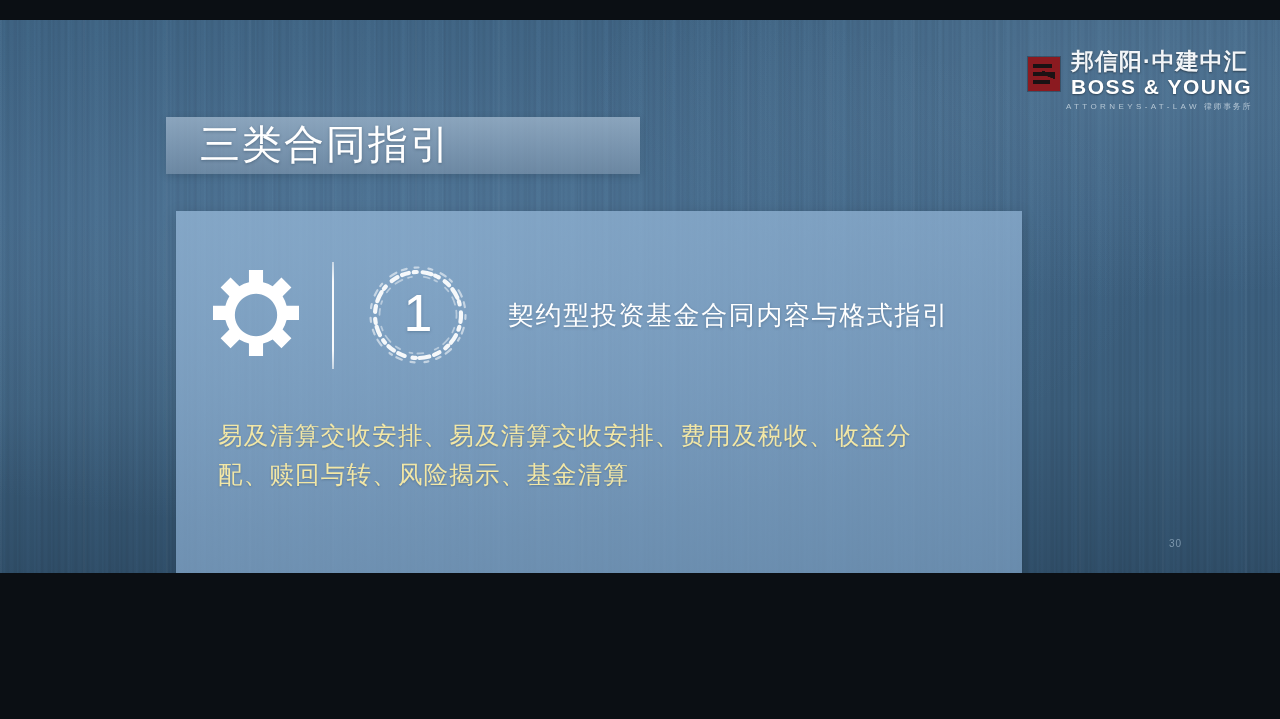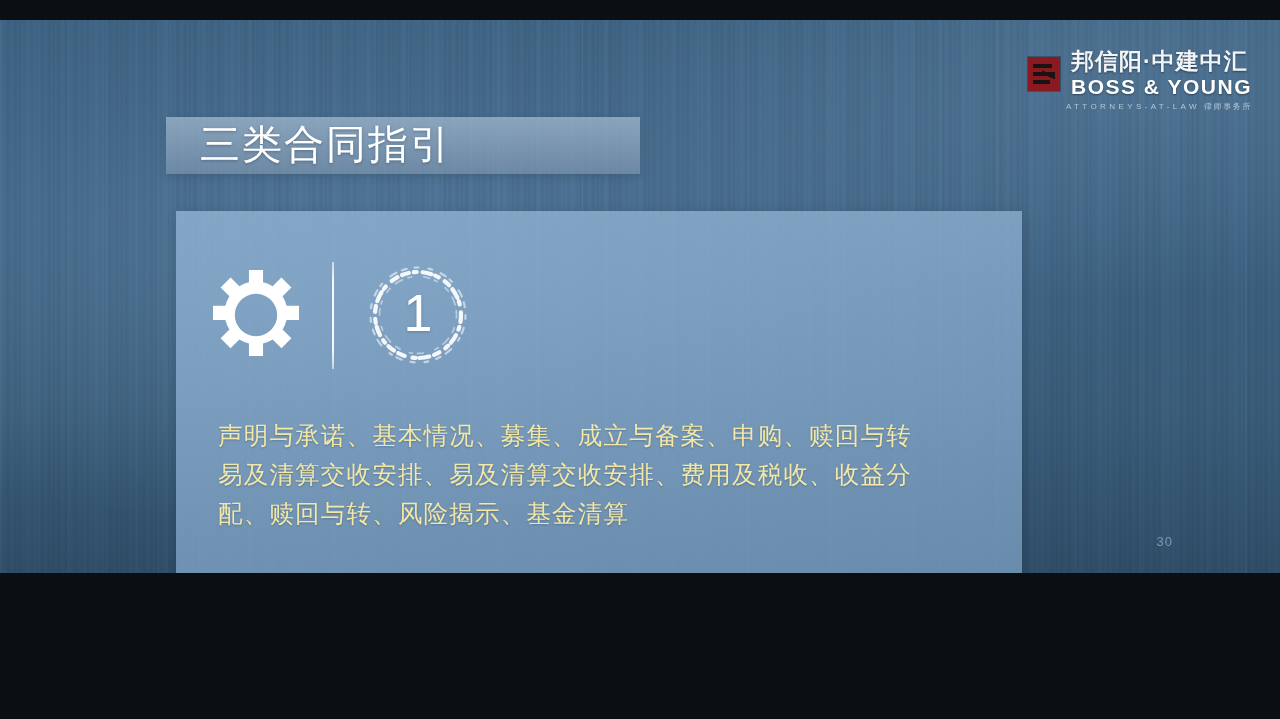--- a/index.html
+++ b/index.html
@@ -250,23 +250,23 @@
     font-size: 24.5px;
     line-height: 39px;
     color: #f2e7a6;
     letter-spacing: 1.2px;
     text-shadow: 0 1px 2px rgba(40,60,85,0.35);
   }
   .body-text .ln { display: block; white-space: nowrap; }
 
   .page-num {
     position: absolute;
-    right: 107px;
+    right: 98px;
     bottom: 24px;
-    font-size: 13px;
+    font-size: 10px;
     color: #7d97ad;
     letter-spacing: 1px;
   }
 </style>
 </head>
 <body>
 
 <div id="slide">
 
   <div class="brush"></div>
@@ -316,24 +316,24 @@
 
       <div class="badge-wrap">
         <svg width="104" height="104" viewBox="0 0 104 104" aria-hidden="true">
           <circle cx="52" cy="52" r="43" fill="none" stroke="#ffffff" stroke-width="4.2" stroke-opacity="0.92" stroke-linecap="round" stroke-dasharray="7 5 3 6 9 4 4 7 6 5 10 4 3 8 7 5"></circle>
           <circle cx="52" cy="52" r="47.5" fill="none" stroke="#ffffff" stroke-width="2.2" stroke-opacity="0.55" stroke-linecap="round" stroke-dasharray="4 9 6 5 3 11 7 6 5 8 4 10"></circle>
           <circle cx="52" cy="52" r="38.5" fill="none" stroke="#ffffff" stroke-width="1.8" stroke-opacity="0.45" stroke-linecap="round" stroke-dasharray="3 10 5 7 8 6 4 12 6 5"></circle>
         </svg>
         <span class="badge-num">1</span>
       </div>
 
+      <div class="heading">契约型投资基金合同内容与格式指引</div>
     </div>
 
     <div class="body-text">
-      <span class="ln">声明与承诺、基本情况、募集、成立与备案、申购、赎回与转</span>
       <span class="ln">易及清算交收安排、易及清算交收安排、费用及税收、收益分</span>
       <span class="ln">配、赎回与转、风险揭示、基金清算</span>
     </div>
 
   </div>
 
   <div class="page-num">30</div>
 
 </div>
 

